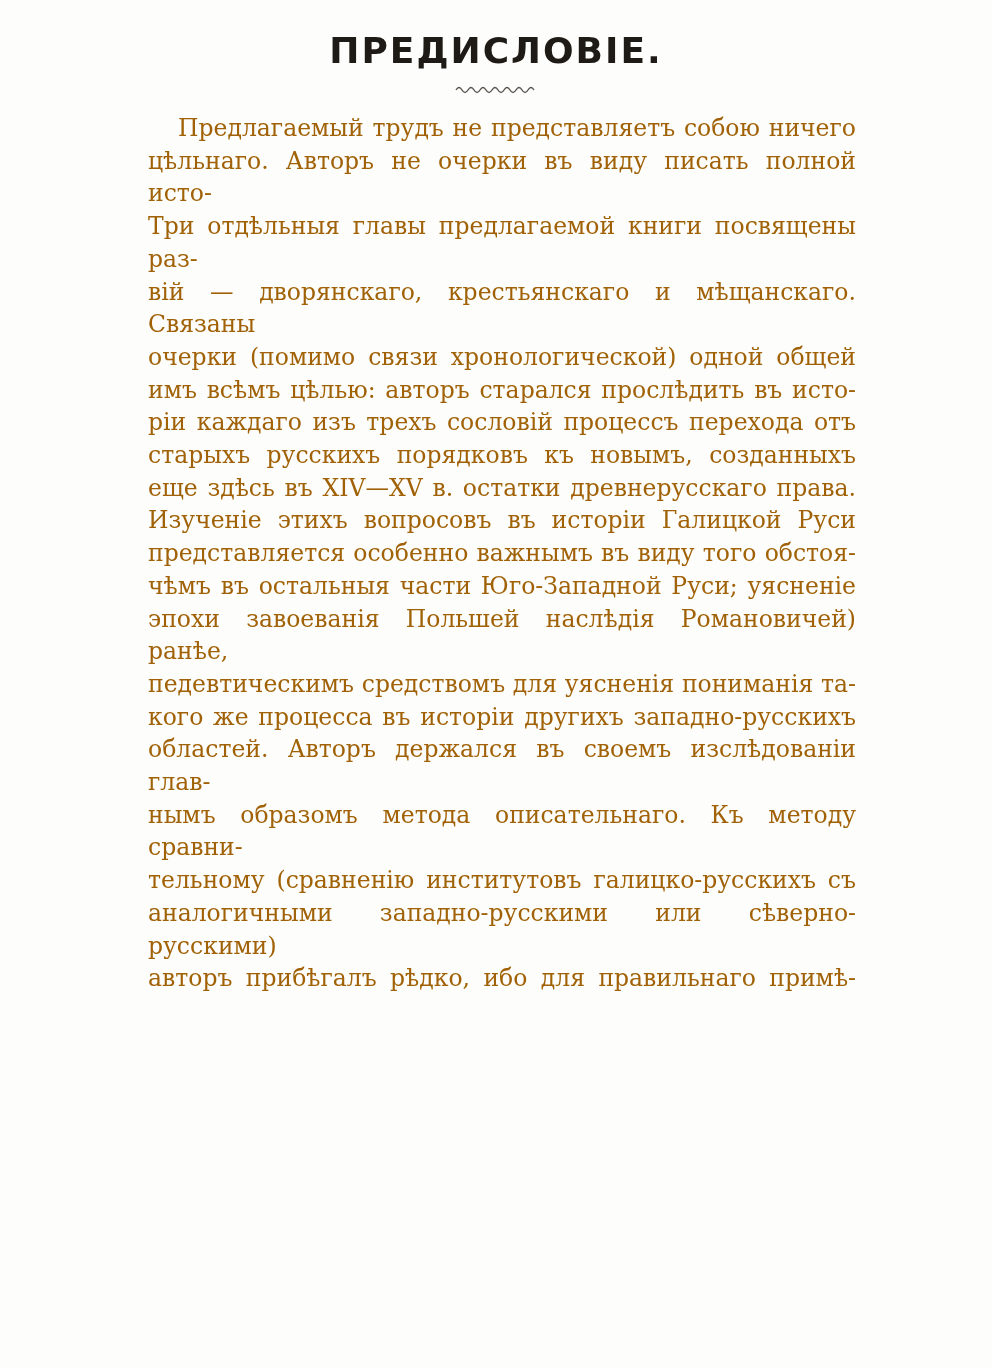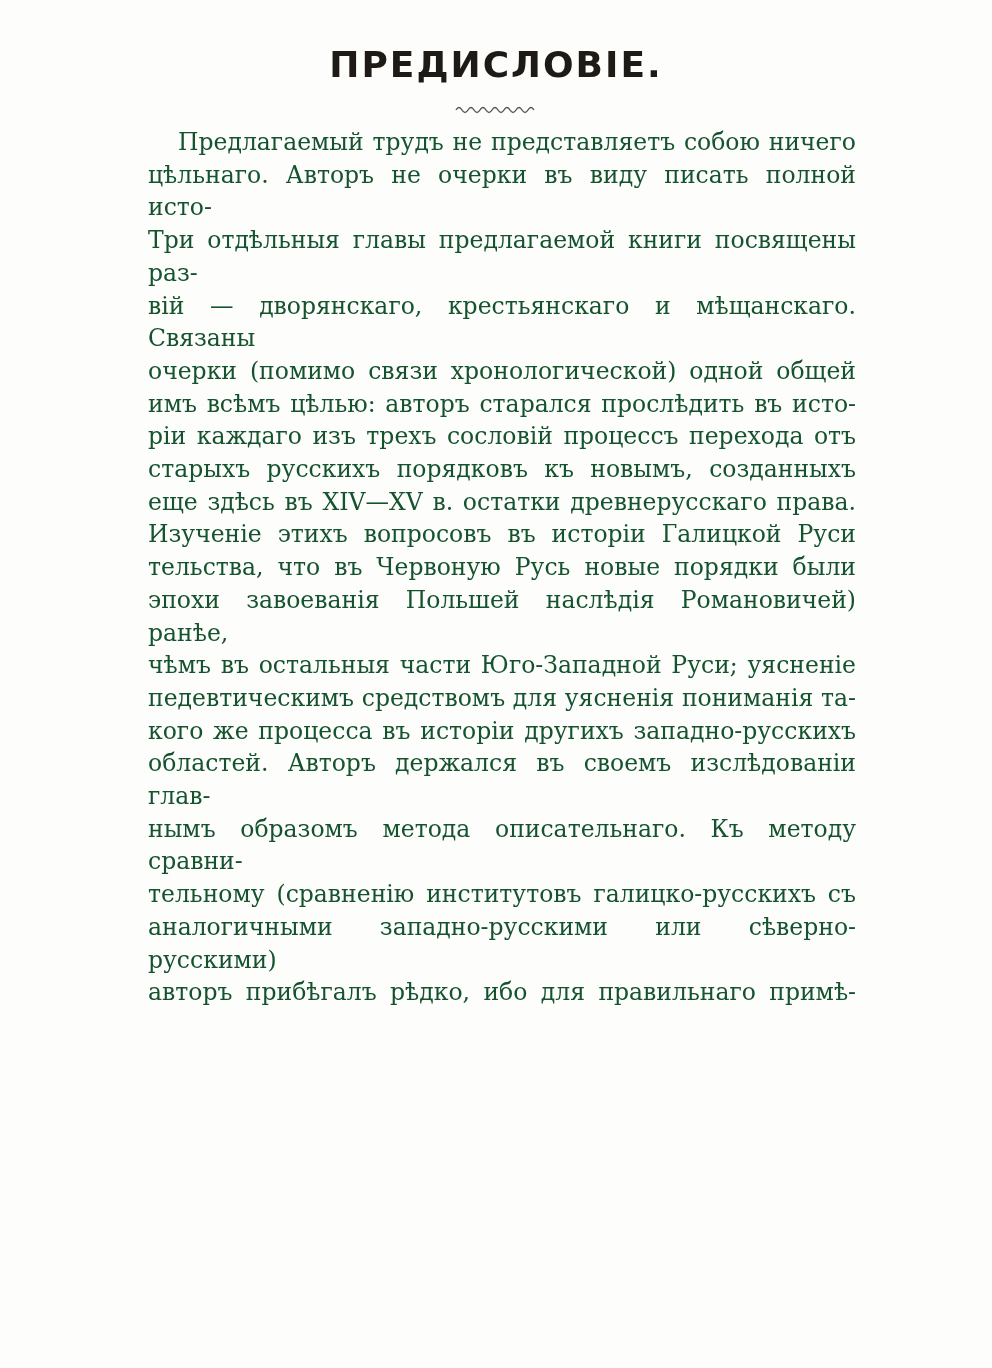--- a/index.html
+++ b/index.html
@@ -14,21 +14,21 @@
     overflow: hidden;
     font-family: "DejaVu Serif", serif;
     color: #241f1a;
   }
   .page {
     width: 992px;
     height: 1368px;
     position: relative;
   }
   .title {
-    margin: 18px;
+    margin: 4px;
     padding-top: 26px;
     text-align: center;
     font-family: "DejaVu Sans", sans-serif;
     font-weight: 700;
     font-size: 36px;
     letter-spacing: 2px;
     color: #1e1a16;
   }
   .ornament {
     text-align: center;
@@ -45,21 +45,21 @@
     top: 108px;
     width: 708px;
   }
   .line {
     font-size: 23.5px;
     line-height: 32.7px;
     text-align: justify;
     text-align-last: justify;
     -moz-text-align-last: justify;
     white-space: normal;
-    color: #14532d;
+    color: #a16207;
   }
   .line.indent {
     padding-left: 30px;
   }
 </style>
 </head>
 <body>
 
 <div class="page">
 
@@ -75,23 +75,23 @@
       <div class="line indent">Предлагаемый трудъ не представляетъ собою ничего</div>
       <div class="line">цѣльнаго. Авторъ не очерки въ виду писать полной исто-</div>
       <div class="line">Три отдѣльныя главы предлагаемой книги посвящены раз-</div>
       <div class="line">вій — дворянскаго, крестьянскаго и мѣщанскаго. Связаны</div>
       <div class="line">очерки (помимо связи хронологической) одной общей</div>
       <div class="line">имъ всѣмъ цѣлью: авторъ старался прослѣдить въ исто-</div>
       <div class="line">ріи каждаго изъ трехъ сословій процессъ перехода отъ</div>
       <div class="line">старыхъ русскихъ порядковъ къ новымъ, созданныхъ</div>
       <div class="line">еще здѣсь въ XIV—XV в. остатки древнерусскаго права.</div>
       <div class="line">Изученіе этихъ вопросовъ въ исторіи Галицкой Руси</div>
-      <div class="line">тельства, что въ Червоную Русь новые порядки были</div>
+      <div class="line">представляется особенно важнымъ въ виду того обстоя-</div>
+      <div class="line">чѣмъ въ остальныя части Юго-Западной Руси; уясненіе</div>
       <div class="line">эпохи завоеванія Польшей наслѣдія Романовичей) ранѣе,</div>
-      <div class="line">чѣмъ въ остальныя части Юго-Западной Руси; уясненіе</div>
       <div class="line">педевтическимъ средствомъ для уясненія пониманія та-</div>
       <div class="line">кого же процесса въ исторіи другихъ западно-русскихъ</div>
       <div class="line">областей. Авторъ держался въ своемъ изслѣдованіи глав-</div>
       <div class="line">нымъ образомъ метода описательнаго. Къ методу сравни-</div>
       <div class="line">тельному (сравненію институтовъ галицко-русскихъ съ</div>
       <div class="line">аналогичными западно-русскими или сѣверно-русскими)</div>
       <div class="line">авторъ прибѣгалъ рѣдко, ибо для правильнаго примѣ-</div>
     </div>
 
 </div>

